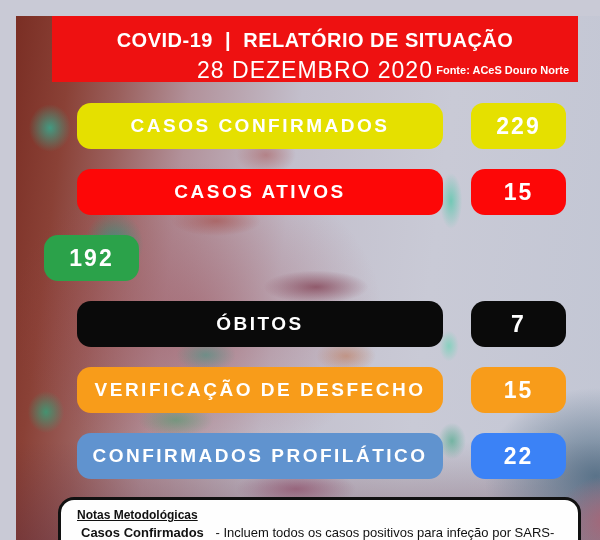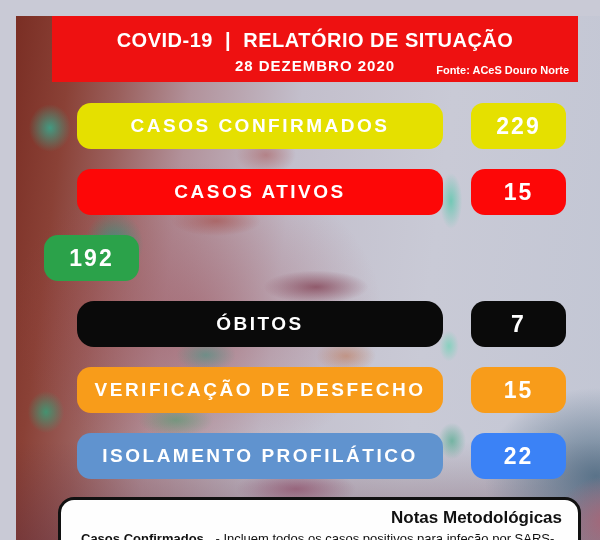--- a/index.html
+++ b/index.html
@@ -26,34 +26,34 @@
       radial-gradient(ellipse 70px 60px at 592px 505px, rgba(168,100,118,.95),rgba(168,100,118,0) 75%),
       radial-gradient(ellipse 140px 110px at 580px 460px, rgba(74,104,128,.85), rgba(74,104,128,0) 80%),
       radial-gradient(ellipse 220px 180px at 180px 300px, rgba(150,65,75,.45),  rgba(150,65,75,0) 85%),
       linear-gradient(to bottom, rgba(90,40,55,0) 80%, rgba(90,40,55,.45) 100%),
       linear-gradient(97deg, #7a2e24 0%, #8a4136 9%, #9a5f5c 17%, #b2929b 28%, #c3bfcc 45%, #c9cad6 68%, #c2c6d4 100%);
   }
 
   .banner { position:absolute; left:36px; top:0; width:526px; height:66px;
     color:#fff; text-align:center; }
   .banner-title { white-space:pre; font-weight:bold; font-size:20px; padding-top:9px; letter-spacing:.5px; }
-  .banner-date  { font-weight:bold; font-size:15px; margin-top:5px; letter-spacing:1px; }
+  .banner-date  { font-weight:normal; font-size:23px; margin-top:5px; letter-spacing:1px; }
   .banner-source{ position:absolute; right:5px; bottom:2px; font-size:11px; font-weight:bold; }
 
   .stats { position:absolute; left:0; top:79px; width:600px; }
   .row { display:flex; height:54px; margin-bottom:12px; }
   .pill { border-radius:14px; color:#fff; font-weight:bold;
     display:flex; align-items:center; justify-content:center; }
   .pill.label { margin-left:57px; width:366px; font-size:19px; letter-spacing:2.5px; white-space:nowrap; }
   .pill.value { margin-left:24px; width:95px;  font-size:23px; letter-spacing:2px; }
 
   .notes { position:absolute; left:42px; top:481px; width:523px; height:80px;
     background:#fefefe; border:3px solid #111; border-radius:16px;
     padding:4px 12px; color:#111; }
-  .notes-title { text-align:right; font-weight:bold; font-size:17px; margin-bottom:2px; }
+  .notes-title { text-align:left; font-weight:bold; font-size:12px; margin-bottom:2px;text-decoration:underline; }
   .note { font-size:13px; line-height:14px; margin-bottom:3px; }
 </style>
 </head>
 <body>
 
 <div class="canvas">
   <div class="bg"></div>
 
   <header class="banner" style="background: rgb(238, 17, 17);">
     <div class="banner-title">COVID-19  |  RELATÓRIO DE SITUAÇÃO</div>
@@ -67,29 +67,29 @@
       <div class="pill value" style="background: rgb(229, 224, 0); border-radius: 12px;">229</div>
     </div>
     <div class="row">
       <div class="pill label" style="background: rgb(253, 7, 7);">CASOS ATIVOS</div>
       <div class="pill value" style="background: rgb(253, 7, 7);">15</div>
     </div>
     <div class="row">
       <div class="pill value" style="background: rgb(43, 162, 74);">192</div>
     </div>
     <div class="row">
-      <div class="pill label" style="background: rgb(10, 10, 10); border-radius: 17px;">ÓBITOS</div>
+      <div class="pill label" style="background: rgb(10, 10, 10);">ÓBITOS</div>
       <div class="pill value" style="background: rgb(10, 10, 10);">7</div>
     </div>
     <div class="row">
       <div class="pill label" style="background: rgb(248, 156, 26);">VERIFICAÇÃO DE DESFECHO</div>
       <div class="pill value" style="background: rgb(248, 156, 26);">15</div>
     </div>
     <div class="row">
-      <div class="pill label" style="background: rgb(96, 147, 207);">ISOLAMENTO PROFILÁTICO</div>
+      <div class="pill label" style="background: rgb(96, 147, 207);">CONFIRMADOS PROFILÁTICO</div>
       <div class="pill value" style="background: #3b82f6;">22</div>
     </div>
   </main>
 
   <section class="notes">
     <div class="notes-title">Notas Metodológicas</div>
     <p class="note">
       <b>Casos Confirmados</b>
       <span>- Incluem todos os casos positivos para infeção por SARS-CoV-2, desde o primeiro identificado.</span>
     </p>

